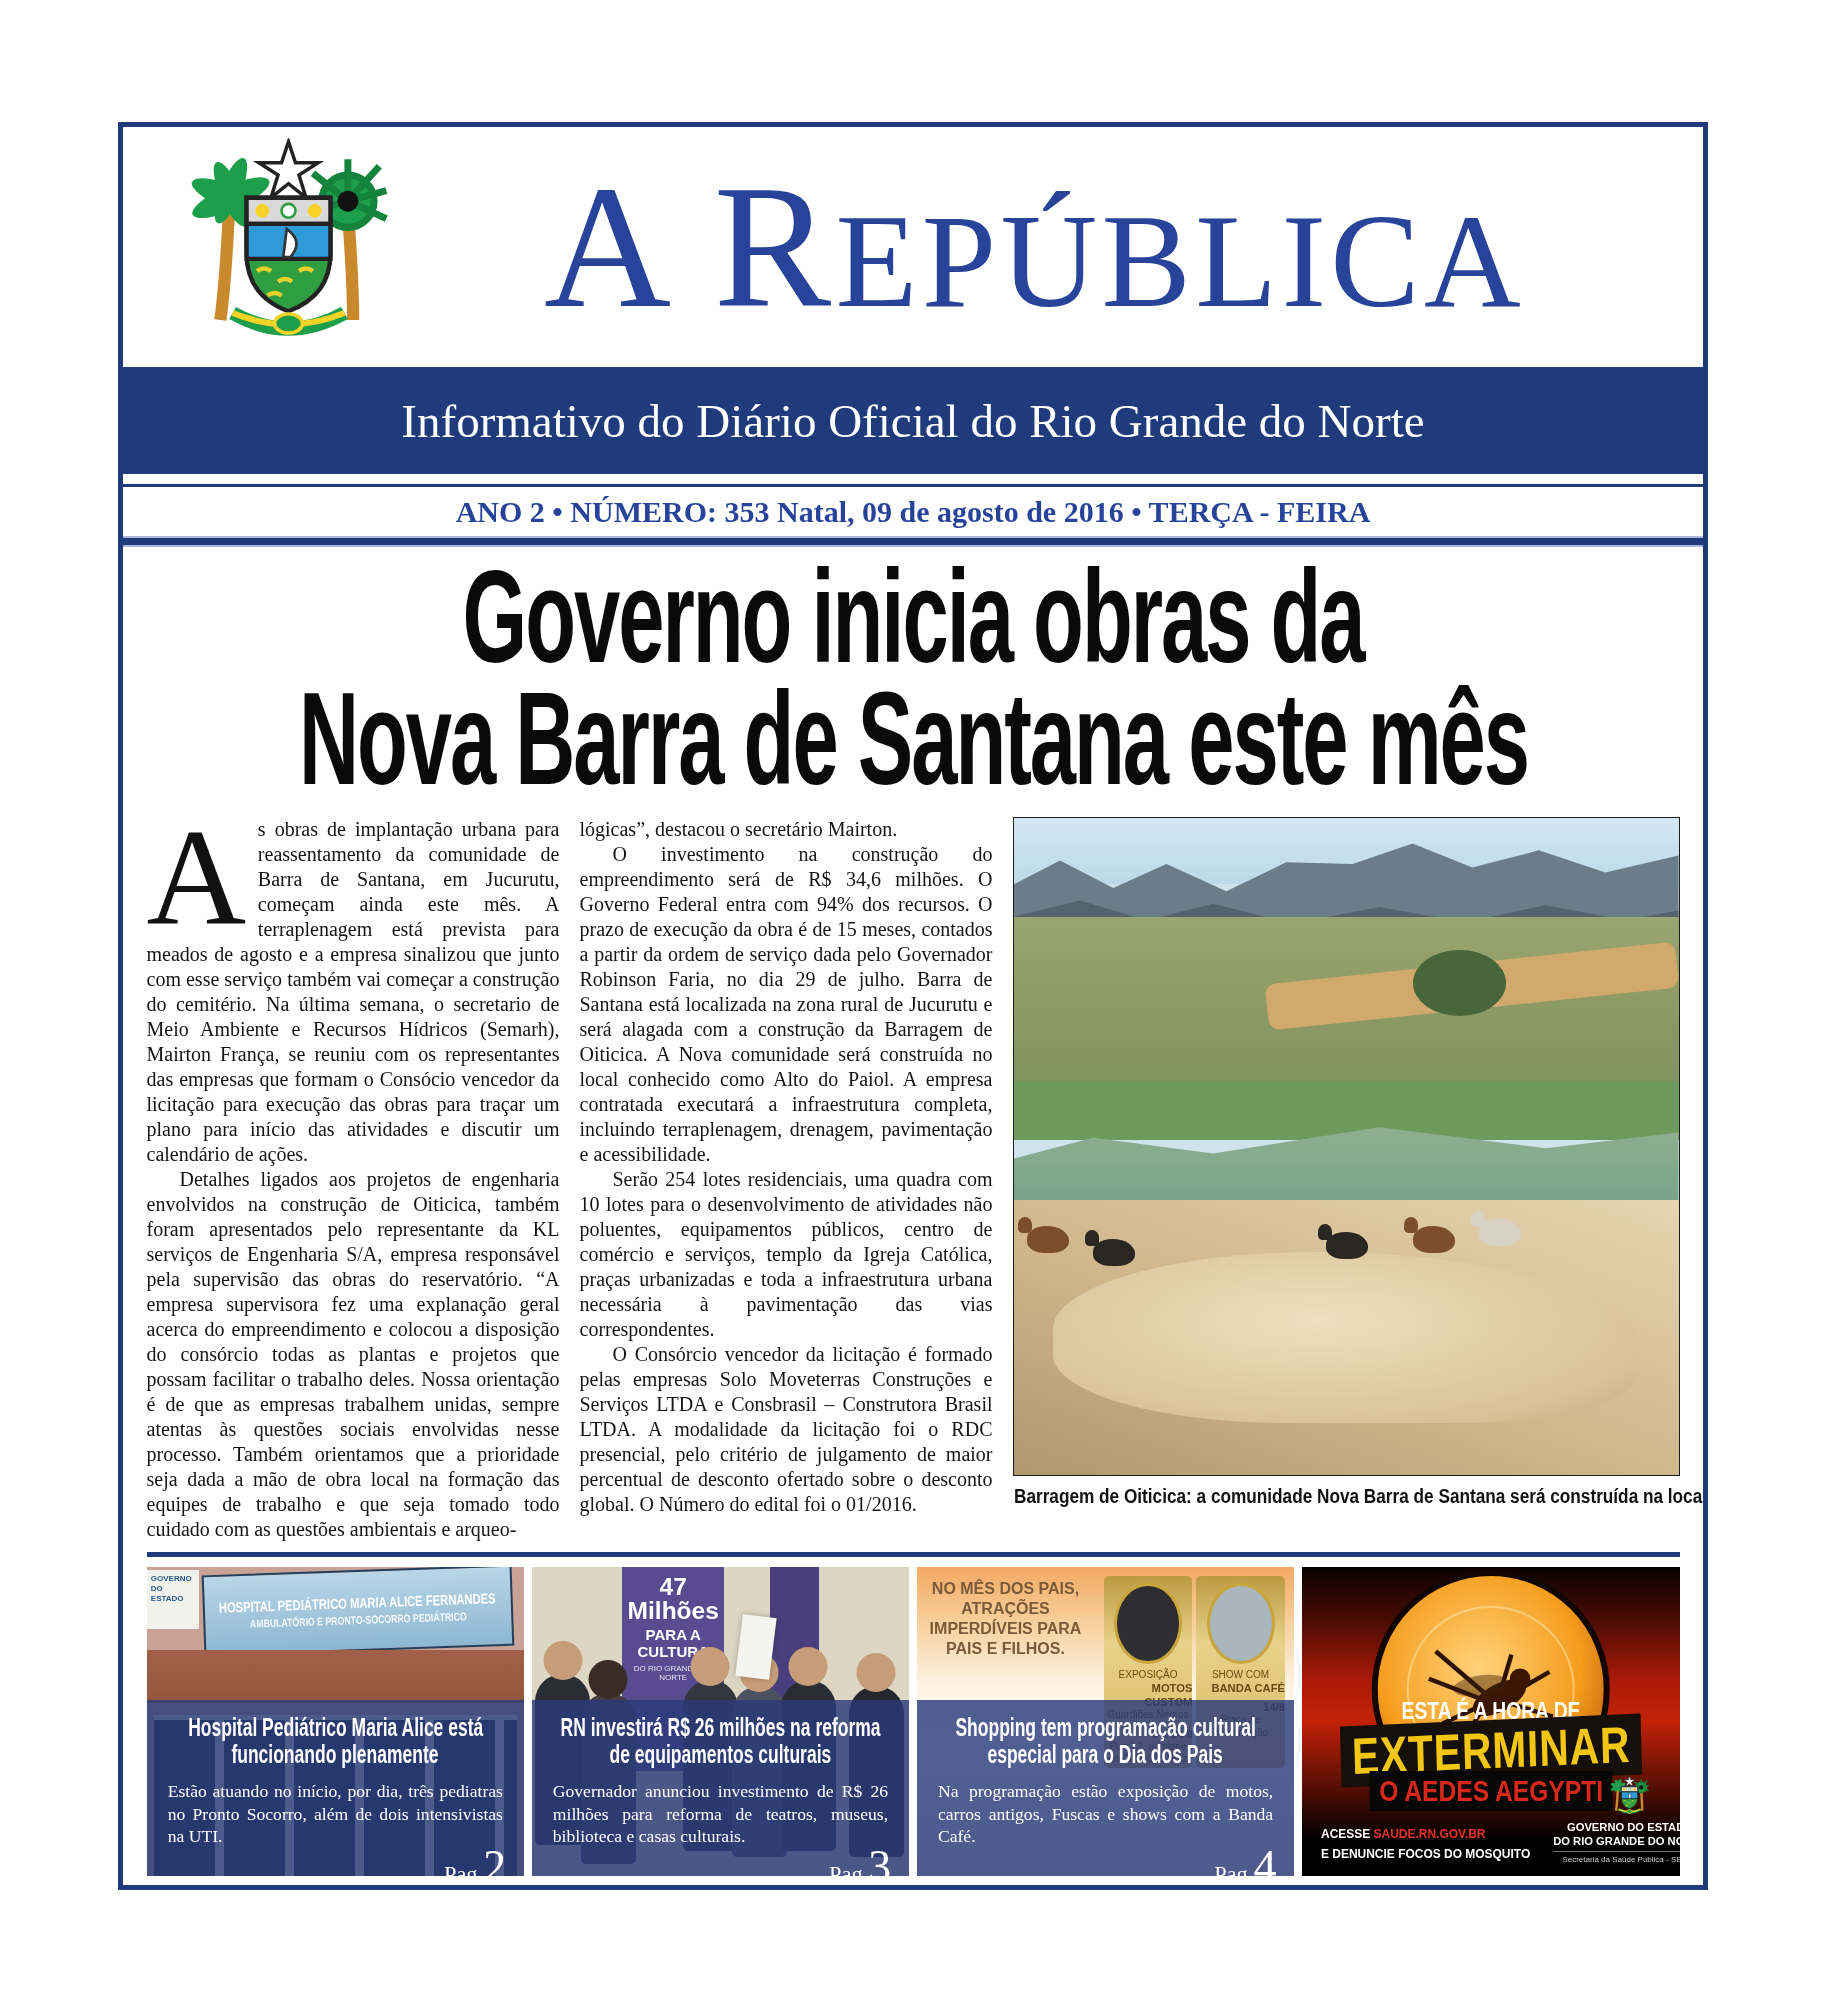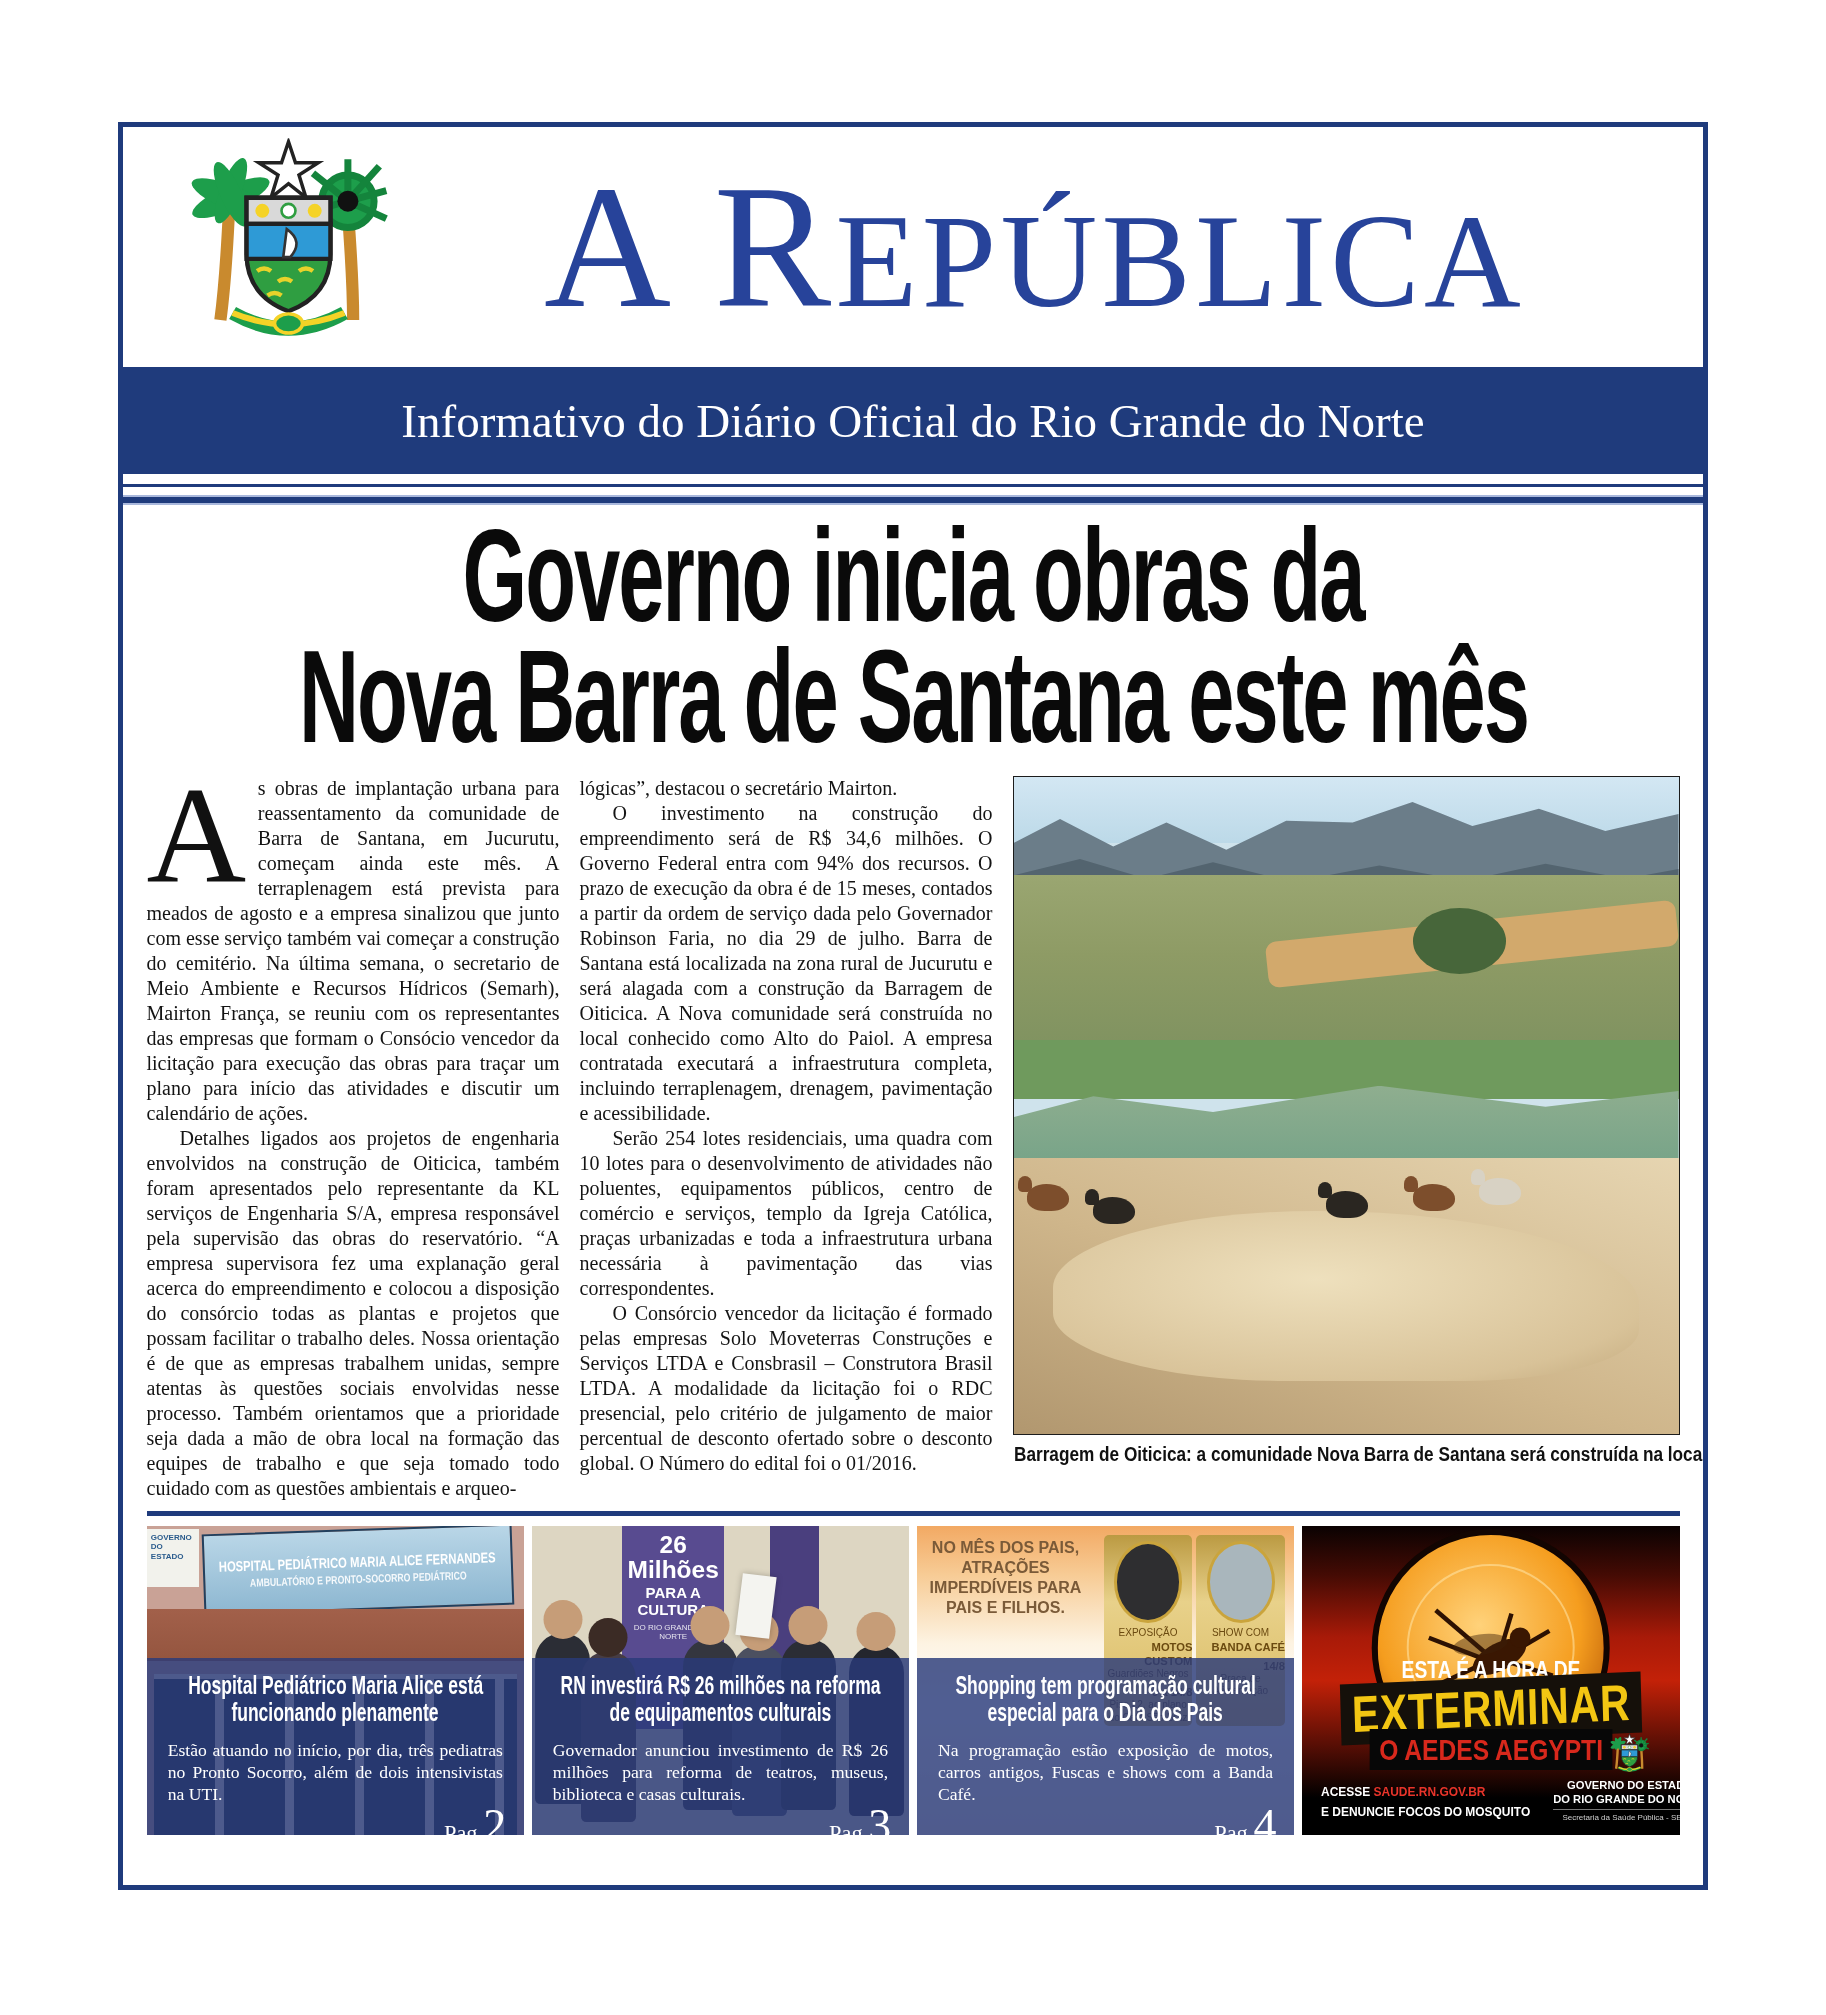--- a/index.html
+++ b/index.html
@@ -183,20 +183,21 @@
           <use href="#coat"></use>
         </svg>
       <div class="mast-title"><span class="m-lead">A R</span><span class="m-rest">EPÚBLICA</span></div>
     </header>
 
     <div class="banner">
       <span>Informativo do Diário Oficial do Rio Grande do Norte</span>
     </div>
 
     <div class="thin-rule"></div>
+    <div class="dateline">ANO 2 • NÚMERO: 353 Natal, 09 de agosto de 2016 • TERÇA - FEIRA</div>
     <div class="heavy-rule"></div>
 
     <div class="headline">
       <div class="hl-line">
           <span>Governo inicia obras da</span>
         </div>
       <div class="hl-line">
           <span>Nova Barra de Santana este mês</span>
         </div>
     </div>
@@ -261,21 +262,21 @@
           <div class="tz-pag">
               <span>Pag.</span>
               <span class="tz-pagnum">2</span>
             </div>
         </div>
       </div>
 
       <div class="teaser">
         <div class="tphoto t2">
           <div class="t2-banner">
-            <div class="t2-b1">26 Milhões</div>
+            <div class="t2-b1">47 Milhões</div>
             <div class="t2-b2">PARA A CULTURA</div>
             <div class="t2-b3">DO RIO GRANDE DO NORTE</div>
           </div>
           <div class="t2-banner2"></div>
           <div class="pp" style="left:1%;bottom:10%;background:#2b2d35;"></div>
           <div class="pp hair" style="left:13%;bottom:4%;background:#463c44;"></div>
           <div class="pp" style="left:40%;bottom:8%;background:#34363f;"></div>
           <div class="pp" style="left:53%;bottom:6%;background:#4c5060;"></div>
           <div class="pp" style="left:66%;bottom:8%;background:#2b2d35;"></div>
           <div class="pp" style="left:84%;bottom:6%;background:#24262e;"></div>

